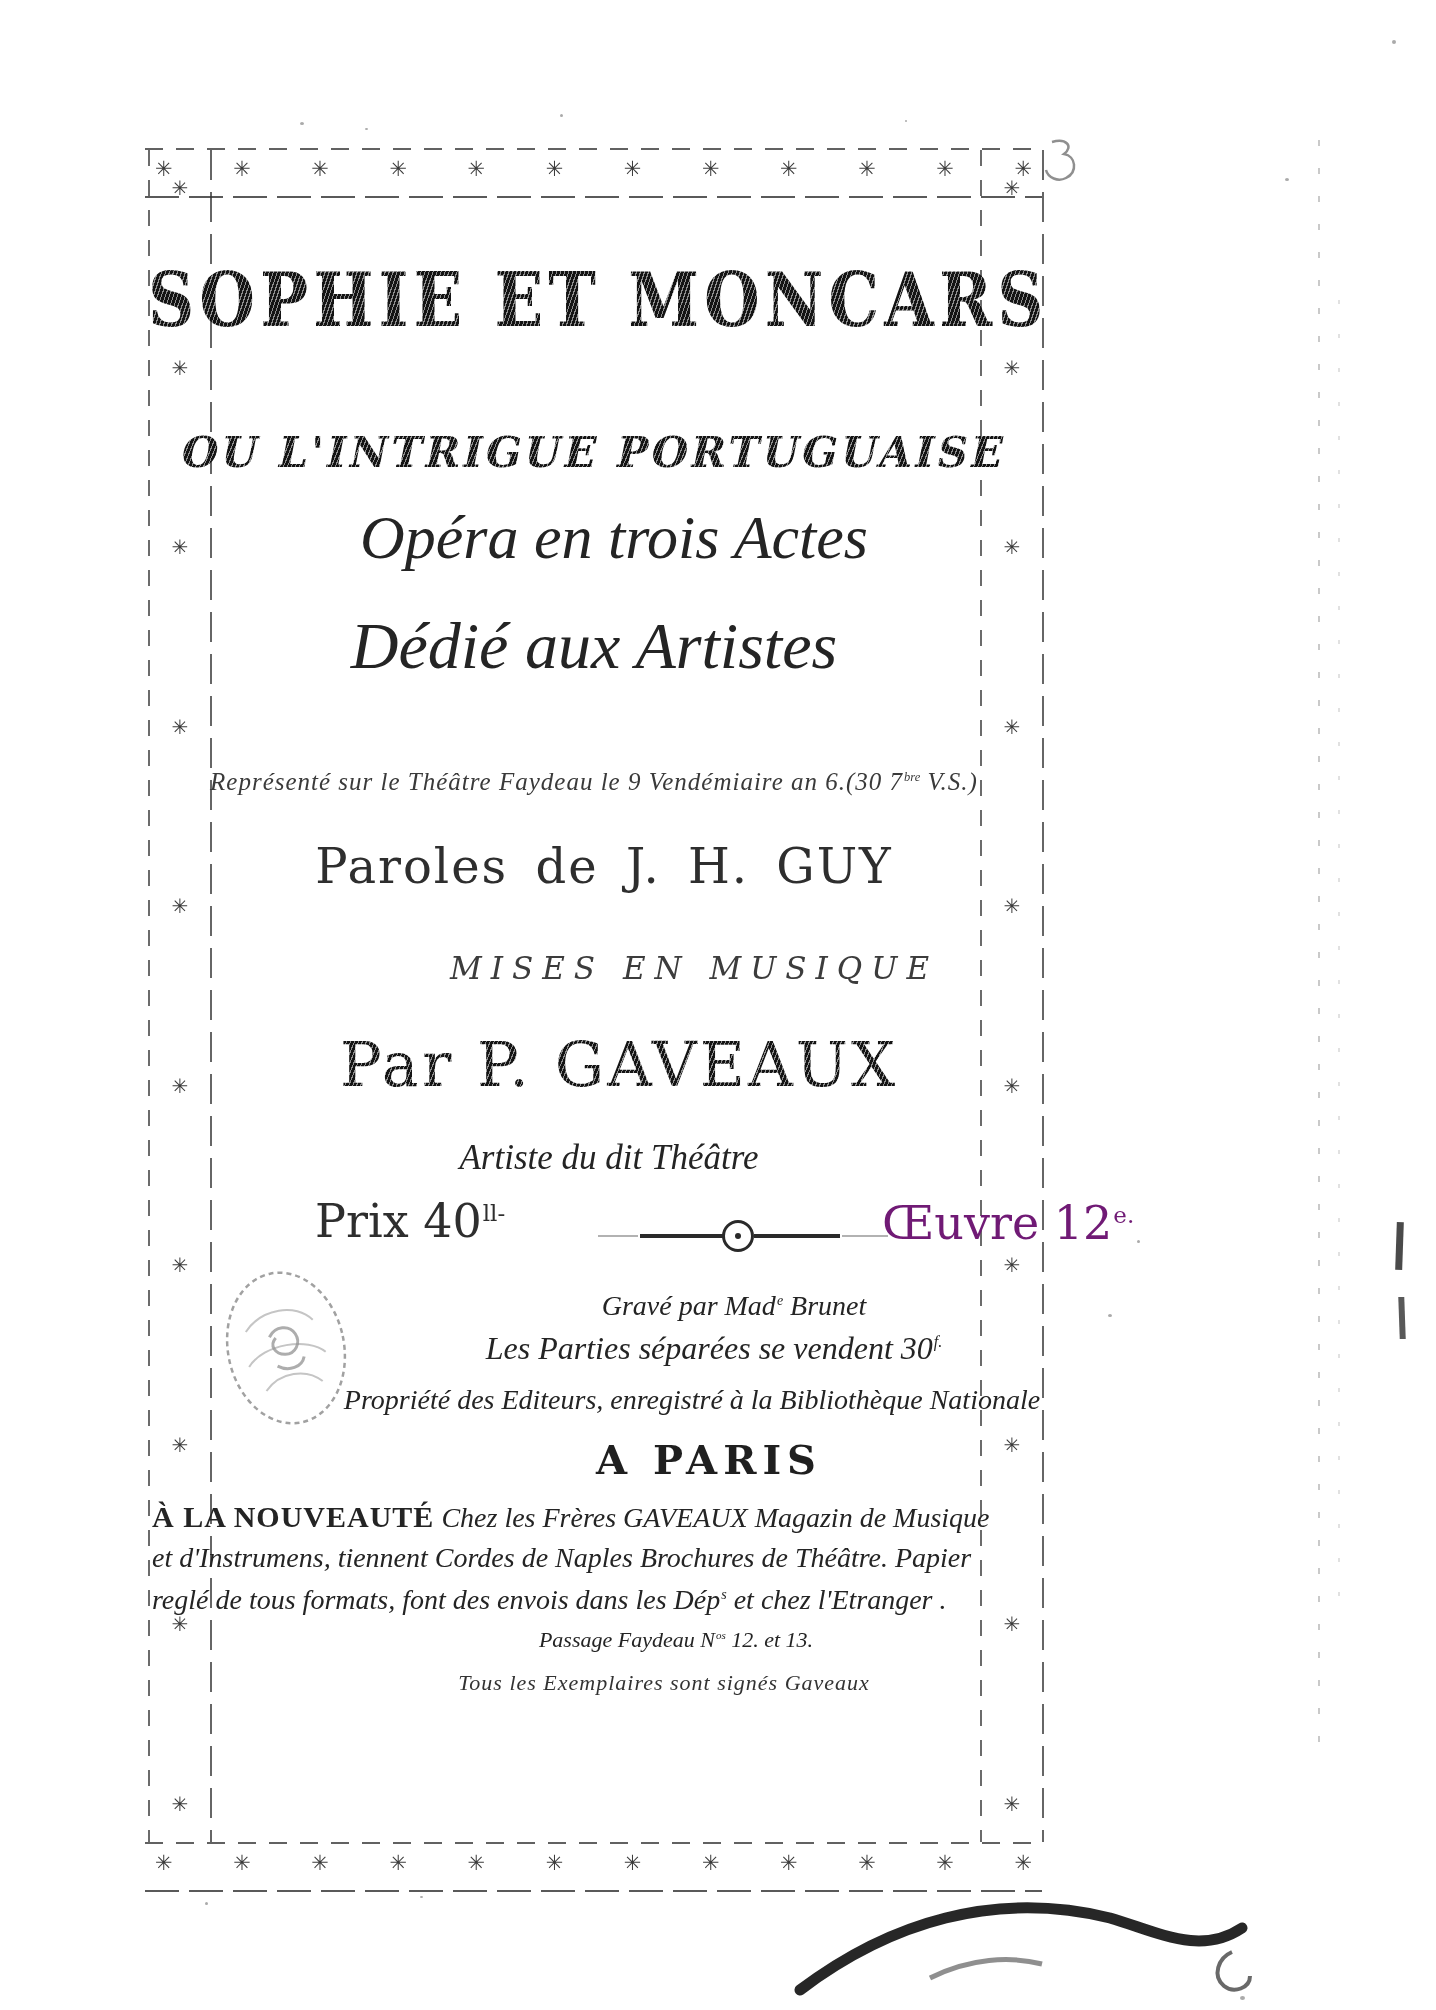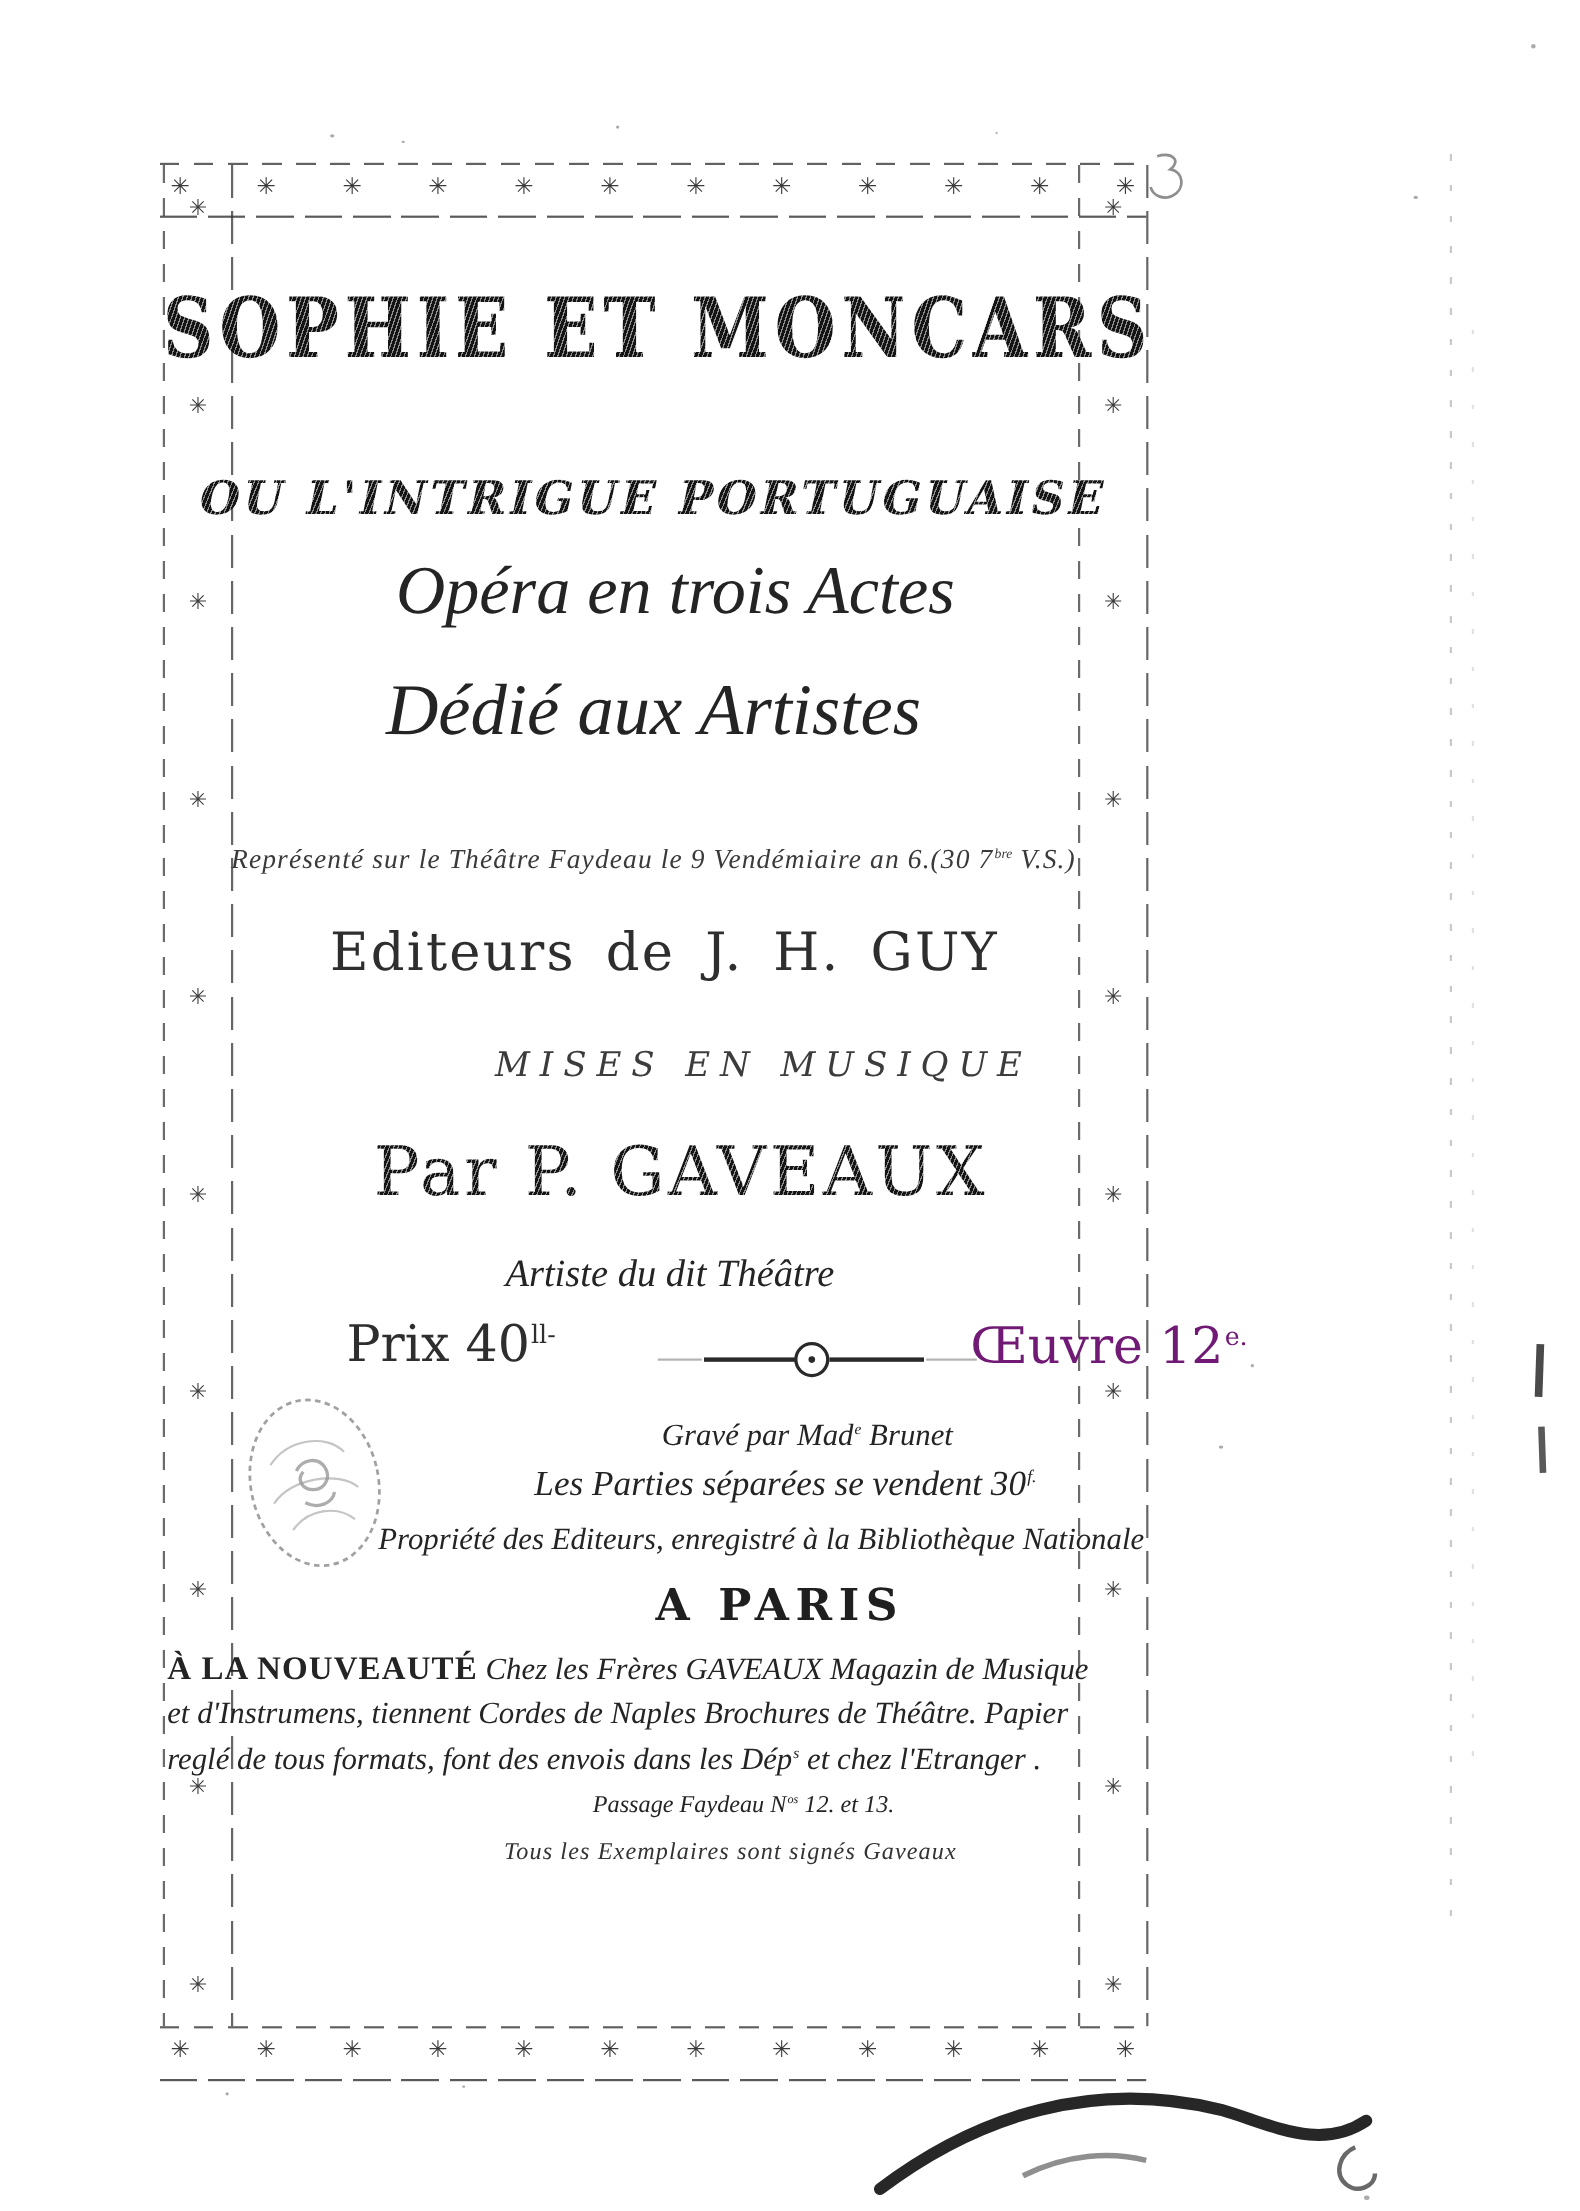--- a/index.html
+++ b/index.html
@@ -153,21 +153,21 @@
       </div>
   </div>
 
   <div class="line title engraved">SOPHIE ET MONCARS</div>
   <div class="line script genre">Opéra en trois Actes</div>
   <div class="line subtitle engraved">OU L'INTRIGUE PORTUGUAISE</div>
   <div class="line script dedic">Dédié aux Artistes</div>
 
   <div class="line script premiere"><span>Représenté sur le Théâtre Faydeau le 9 Vendémiaire an 6.(30 7</span><span class="sup">bre</span><span> V.S.)</span></div>
 
-  <div class="line paroles">Editeurs de J. H. GUY</div>
+  <div class="line paroles">Paroles de J. H. GUY</div>
   <div class="line mises">MISES EN MUSIQUE</div>
   <div class="line composer engraved">Par P. GAVEAUX</div>
   <div class="line script ctitle">Artiste du dit Théâtre</div>
 
   <div class="prix"><span>Prix 40</span><span class="sup">ll-</span></div>
   <div class="dvl-ext"></div>
   <div class="dvl"></div>
   <div class="dcircle"></div>
   <div class="dvr"></div>
   <div class="dvr-ext"></div>

